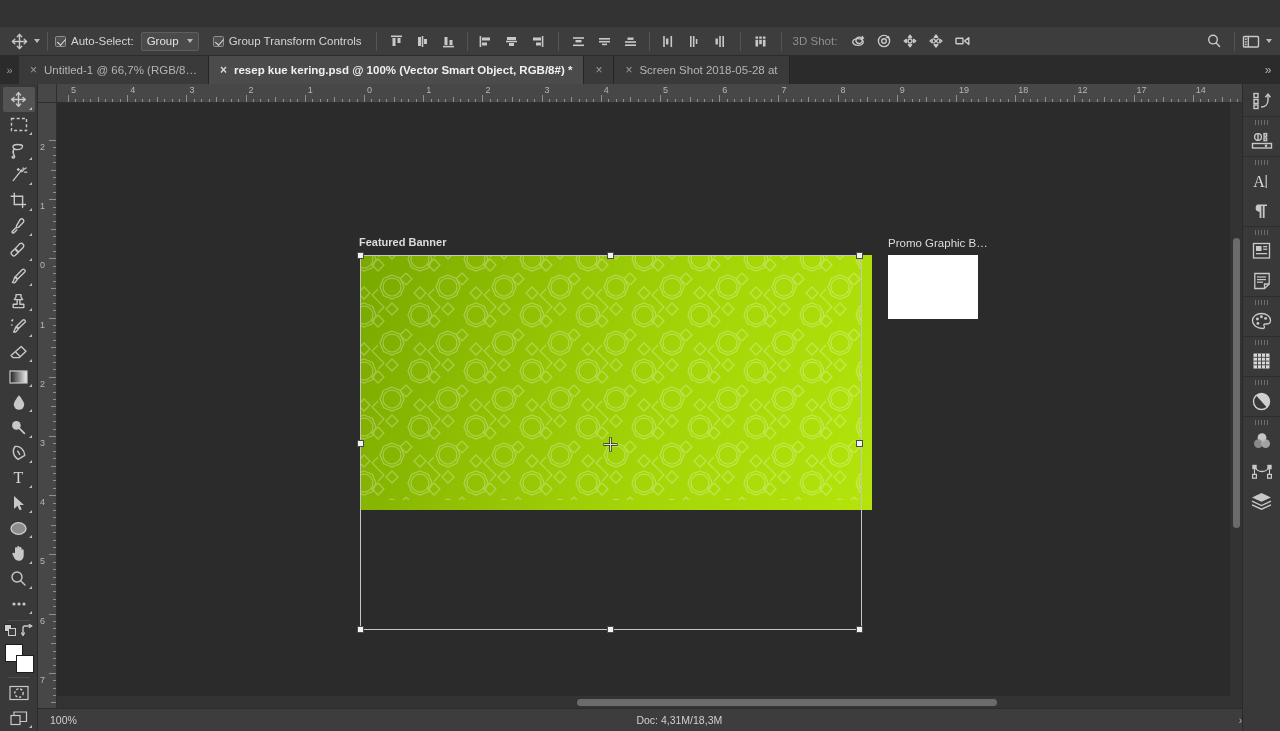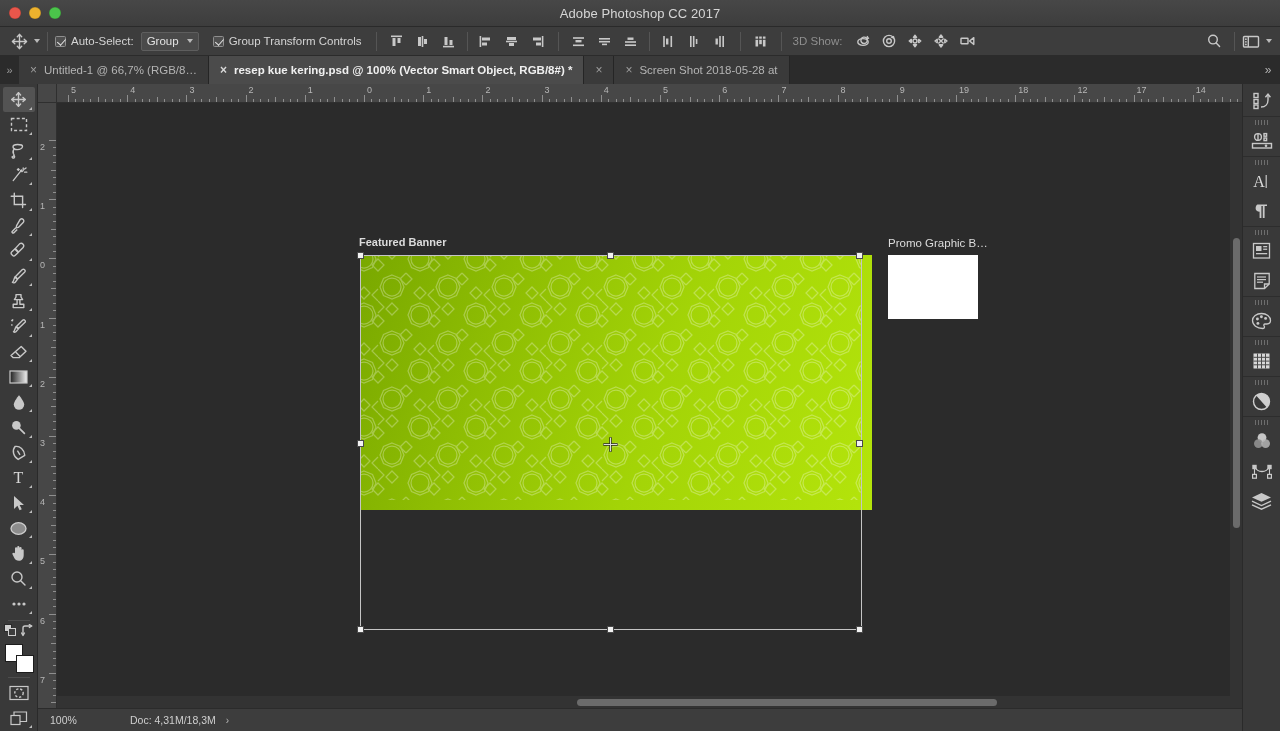--- a/index.html
+++ b/index.html
@@ -160,21 +160,21 @@
   .dockgrp { display: flex; flex-direction: column; align-items: center; width: 38px; }
   .dockgrp + .dockgrp { border-top: 1px solid #2d2d2d; }
   .grip { width: 14px; height: 5px; margin: 3px 0 1px;
     background: repeating-linear-gradient(to right, #6d6d6d 0 1px, transparent 1px 3px); }
   .dicon { width: 32px; height: 30px; display: flex; align-items: center; justify-content: center; }
 
   
   .statusbar {
     position: absolute; bottom: 0; left: 38px; width: 1204px; height: 23px;
     background: #3d3d3d; border-top: 1px solid #2b2b2b;
-    display: flex; align-items: center; font-size: 10.5px; color: #cfcfcf;
+    display: flex; align-items: center; font-size: 10.5px; color: #cfcfcf; justify-content: space-between;
   }
   .zoomfield {
     width: 56px; margin-left: 8px; padding: 1px 4px; text-align: left;
   }
   .docinfo { margin-left: 28px; white-space: nowrap; }
   .statarrow { margin-left: 10px; color: #b5b5b5; font-size: 10px; }
 
   
   .sb-h {
     position: absolute; bottom: 23px; left: 57px; width: 1185px; height: 12px;
@@ -191,28 +191,20 @@
   .sb-v .thumb {
     position: absolute; top: 135px; left: 2.5px; width: 7px; height: 290px;
     background: #6b6b6b; border-radius: 4px;
   }
 </style>
 </head>
 <body>
 
 <div id="app">
 
-  <div class="titlebar">
-    <div class="traffic">
-      <span class="tl red"></span>
-      <span class="tl yellow"></span>
-      <span class="tl green"></span>
-    </div>
-    <div class="apptitle">Adobe Photoshop CC 2017</div>
-  </div>
 
   <div class="optionsbar">
 
     <div class="ogroup">
       <div class="obtn">
         <svg width="17" height="17" viewBox="0 0 17 17">
           <g class="icn" stroke-linecap="round" stroke-linejoin="round">
             <path d="M8.5 1.5 L8.5 15.5 M1.5 8.5 L15.5 8.5"></path>
             <path d="M8.5 1.5 L6.3 3.8 M8.5 1.5 L10.7 3.8"></path>
             <path d="M8.5 15.5 L6.3 13.2 M8.5 15.5 L10.7 13.2"></path>
@@ -346,21 +338,21 @@
         <rect class="icnf" x="6.2" y="2.5" width="2.6" height="2.2"></rect>
         <rect class="icnf" x="9.9" y="2.5" width="2.6" height="2.2"></rect>
         <rect class="icnf" x="2.5" y="5.8" width="2.6" height="6.7"></rect>
         <rect class="icnf" x="6.2" y="5.8" width="2.6" height="4.4"></rect>
         <rect class="icnf" x="9.9" y="5.8" width="2.6" height="6.7"></rect>
       </svg>
     </div>
 
     <div class="osep"></div>
 
-    <span class="mode3d">3D Show:</span>
+    <span class="mode3d">3D Shot:</span>
 
     <div class="obtn">
       <svg width="16" height="16" viewBox="0 0 16 16">
         <g class="icn" stroke-width="1.2">
           <ellipse cx="8" cy="9" rx="5.2" ry="3.4"></ellipse>
           <path d="M11.5 5.2 a3.2 3.2 0 1 0 0.3 0.4"></path>
           <path d="M12.6 3.1 l-0.9 2.4 l2.4 -0.5"></path>
         </g>
       </svg>
     </div>

